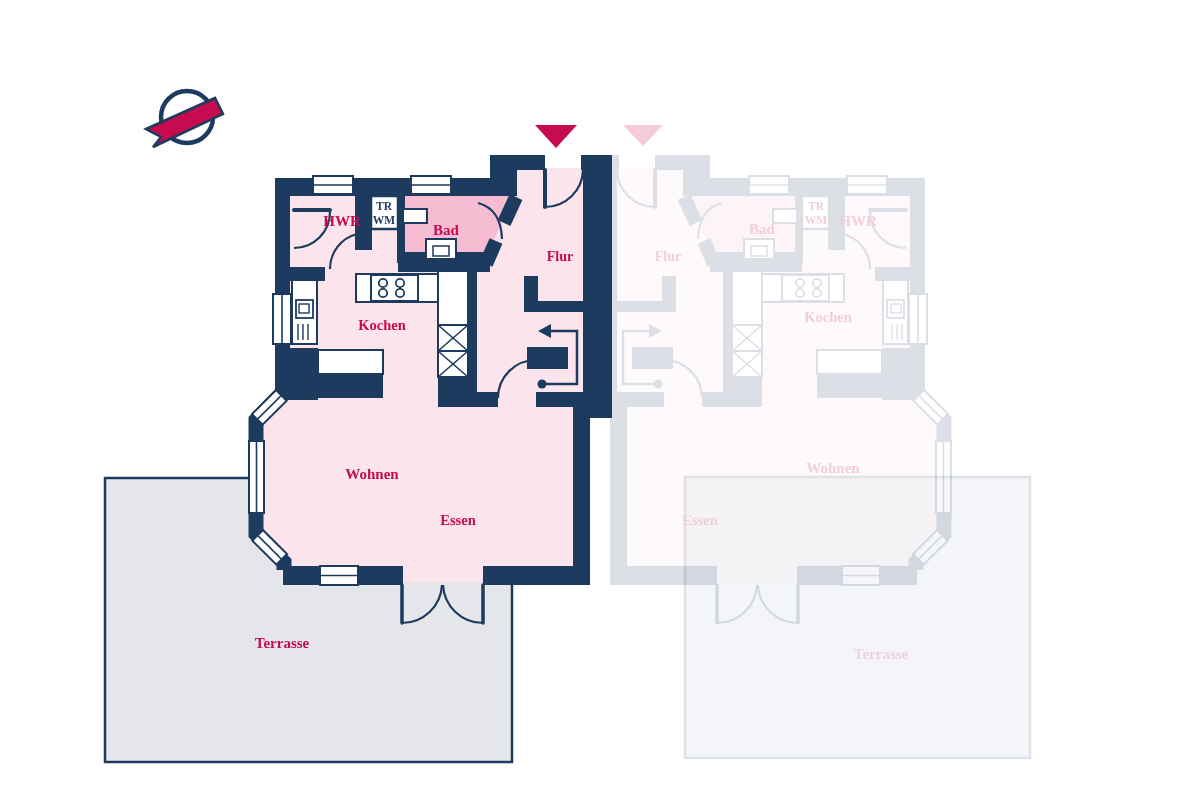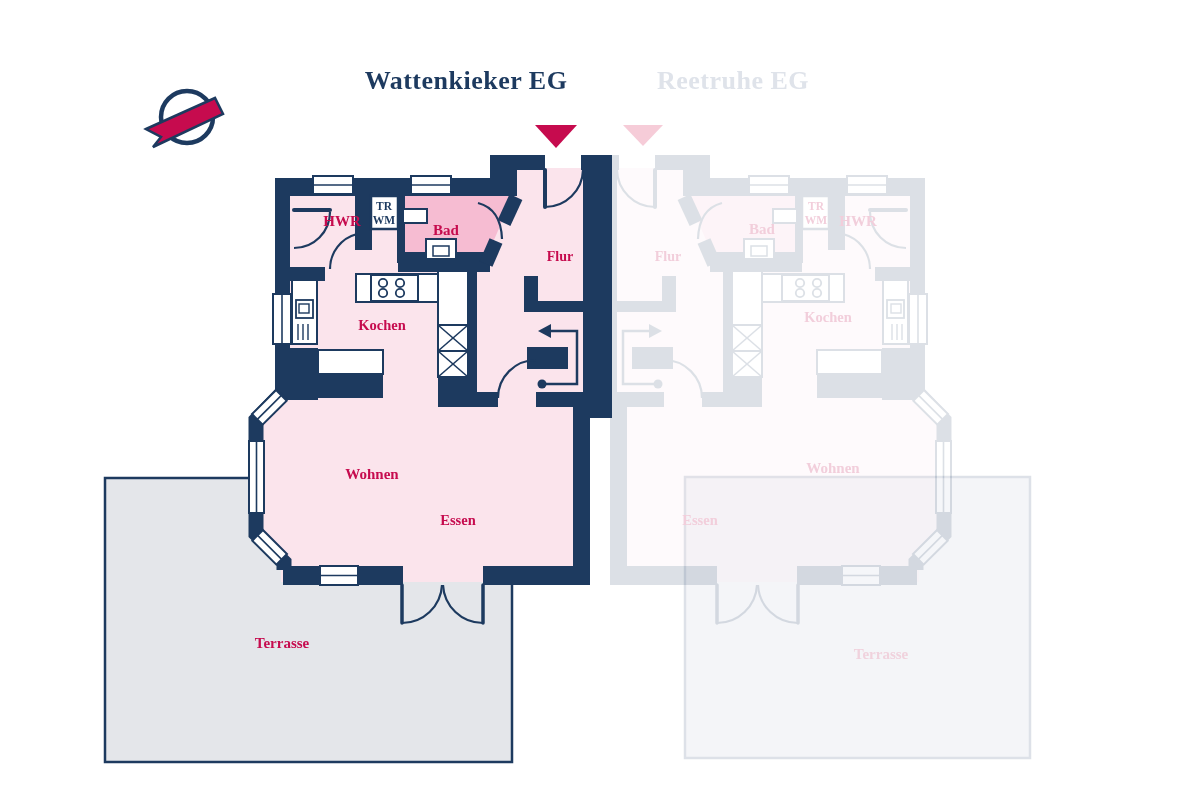--- a/index.html
+++ b/index.html
@@ -143,15 +143,13 @@
       </g>
       <text x="282" y="648" fill="#c60b4e" font-size="15" font-weight="bold" text-anchor="middle" font-family="&quot;Liberation Serif&quot;, serif">Terrasse</text>
       <text x="881" y="659" fill="#f0d2dd" font-size="15" font-weight="bold" text-anchor="middle" font-family="&quot;Liberation Serif&quot;, serif">Terrasse</text>
       <polygon points="535,125 577,125 556,148" fill="#c60b4e"></polygon>
       <polygon points="623,125 663,125 643,146" fill="#f6ccd8"></polygon>
       <g>
         <circle cx="187" cy="117" r="26" fill="none" stroke="#1d3a5f" stroke-width="4.5"></circle>
         <polygon points="146,129 215,98 223,114 153,147 161,137" fill="#c60b4e" stroke="#1d3a5f" stroke-width="2.5"></polygon>
       </g>
     </svg>
-  <div class="title title-left">Wattenkieker EG</div>
-  <div class="title title-right">Reetruhe EG</div>
 </div>
 
 </body></html>

